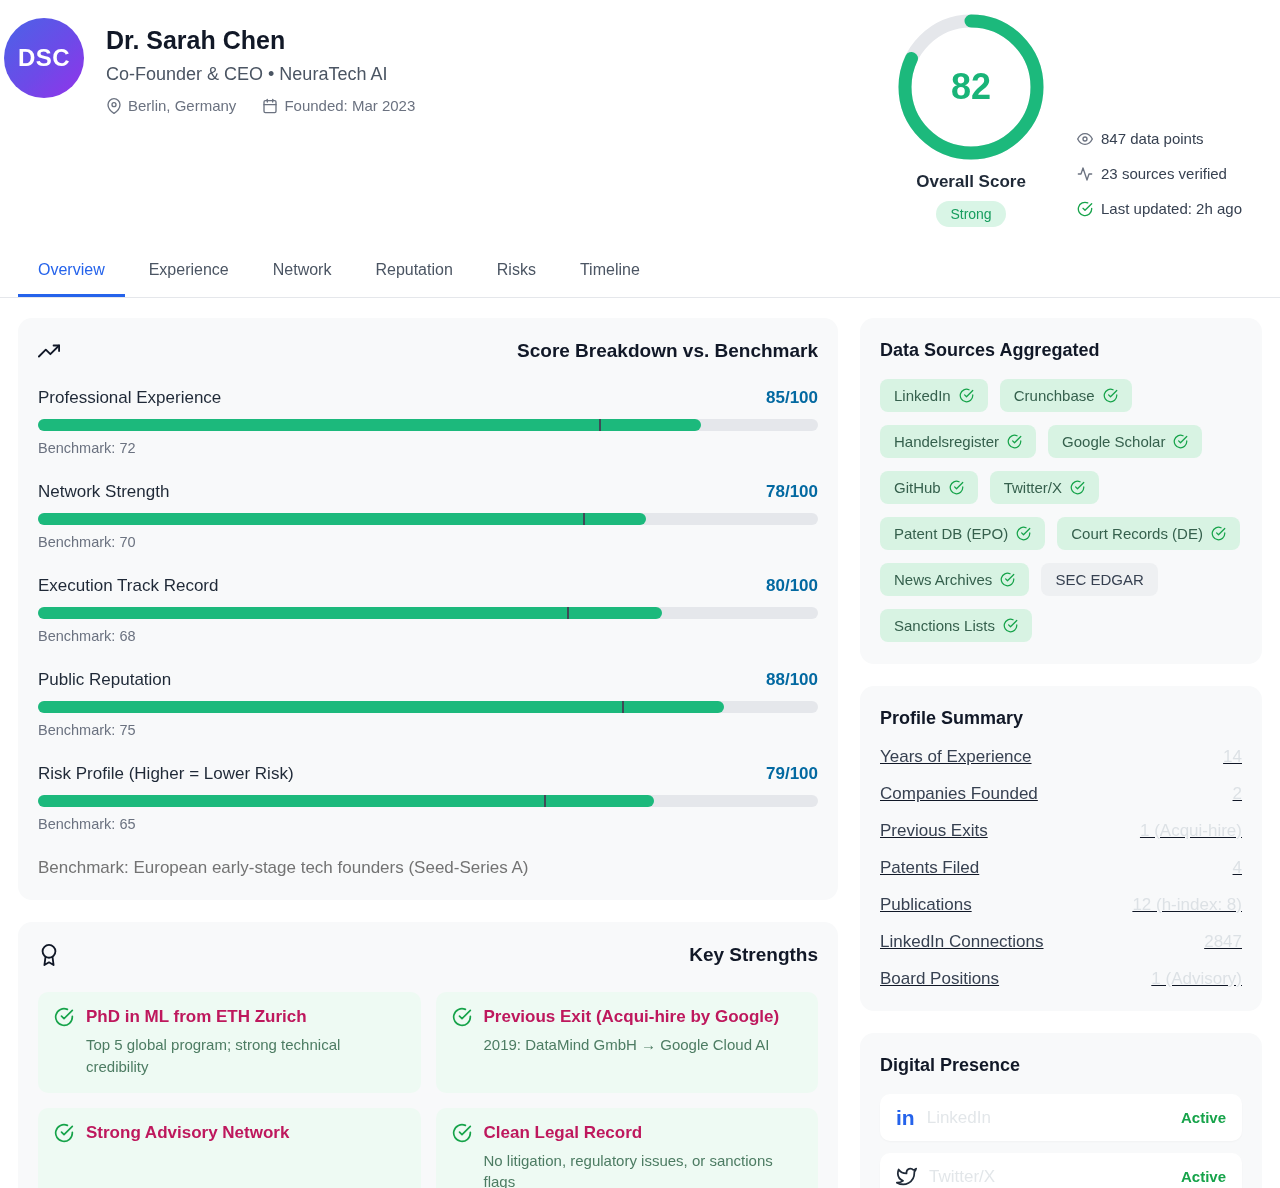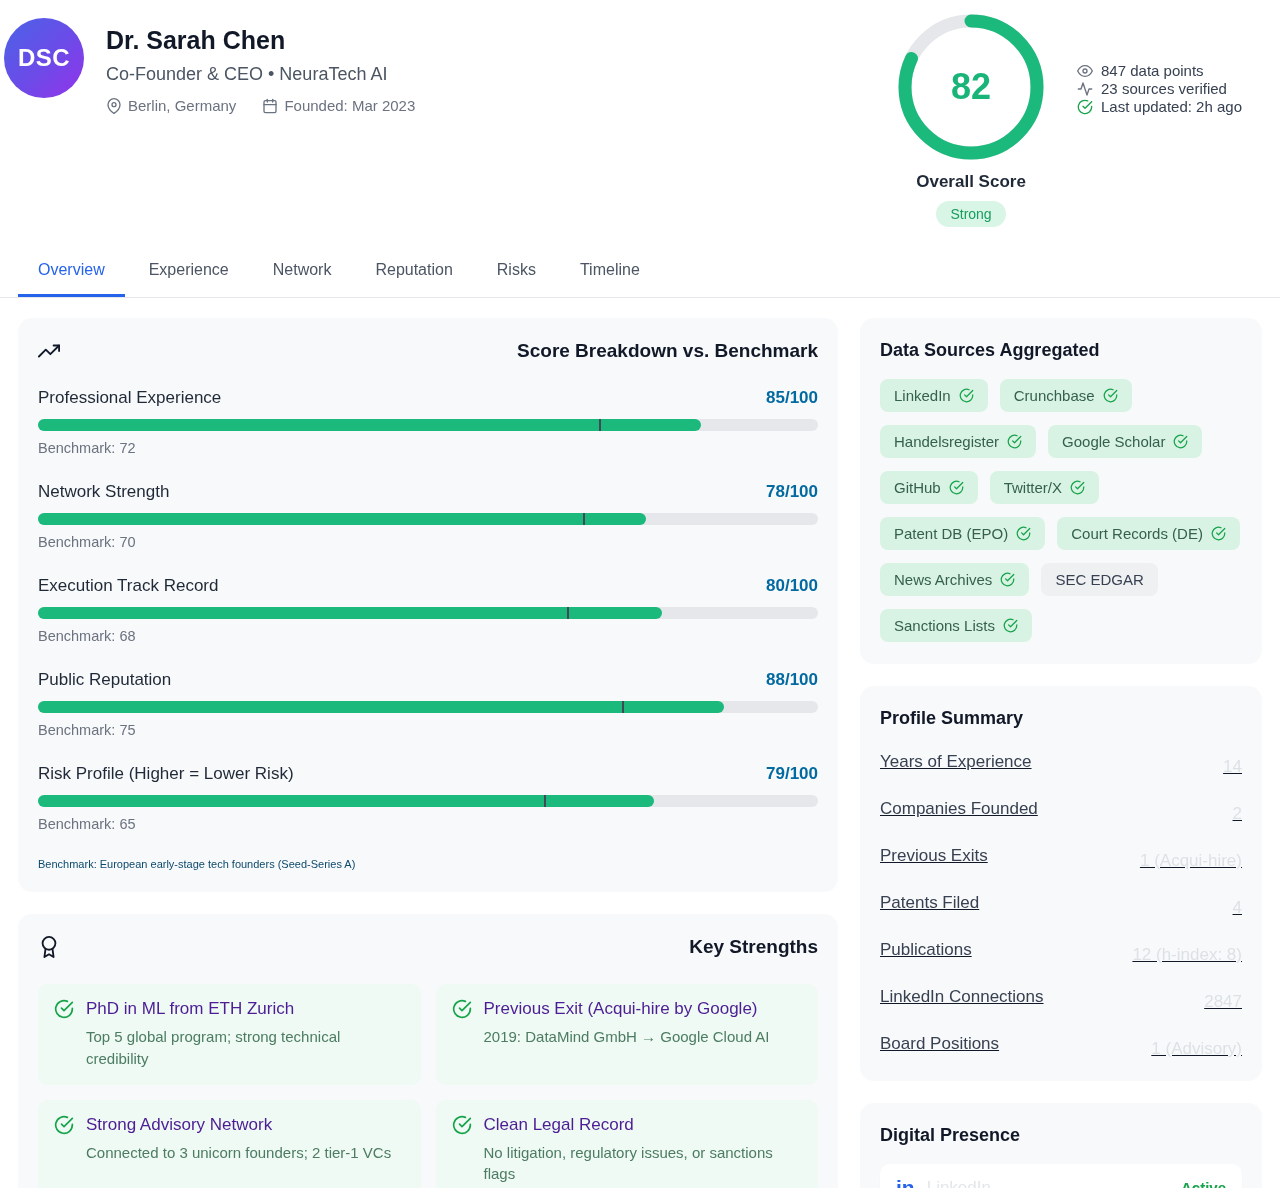--- a/index.html
+++ b/index.html
@@ -19,21 +19,21 @@
   .meta-item { display:flex; align-items:center; gap:6px; }
   .icon svg { display:block; }
 
   .ring-block { width:160px; text-align:center; margin-top:-6px; }
   .ring-wrap { position:relative; width:150px; height:150px; margin:0 auto; }
   .ring-num { position:absolute; inset:0; display:flex; align-items:center; justify-content:center;
     font-size:36px; font-weight:bold; color:#19b478; }
   .ring-label { font-size:17px; font-weight:bold; color:#1f2937; margin-top:10px; }
   .badge { display:inline-block; margin-top:9px; background:#d9f5e6; color:#179d5e;
     font-size:14px; padding:5px 14px; border-radius:999px; }
-  .stats { margin:44px 20px 0 26px; display:flex; flex-direction:column; gap:1px;
+  .stats { margin:112px 20px 0 26px; display:flex; flex-direction:column; gap:18px;
     font-size:15px; color:#374151; }
   .stat { display:flex; align-items:center; gap:8px; white-space:nowrap; }
 
   
   .tabbar { display:flex; margin-top:22px; padding:0 18px; border-bottom:1px solid #e5e7eb; }
   .tab { font-size:16px; color:#4b5563; padding:12px 20px 15px 20px; margin-right:4px;
     border-bottom:3px solid transparent; cursor:pointer; }
   .tab.active { color:#2563eb; border-bottom-color:#2563eb; }
 
   
@@ -47,40 +47,40 @@
 
   
   .metric { margin-bottom:26px; }
   .metric-head { display:flex; justify-content:space-between; align-items:baseline; margin-bottom:11px; }
   .metric-label { font-size:17px; color:#1f2937; }
   .metric-value { font-size:17px; font-weight:bold; color:#0369a1; }
   .bar { position:relative; height:12px; border-radius:6px; background:#e5e7eb; }
   .bar-fill { position:absolute; left:0; top:0; height:12px; border-radius:6px; background:#1cb97c; }
   .bar-tick { position:absolute; top:0; width:2px; height:12px; background:#3f4a56; }
   .benchmark { font-size:14.5px; color:#6b7280; margin-top:9px; }
-  .footnote { font-size:11px; color:#0c4a6e; margin-top:4px; }
+  .footnote { font-size:17px; color:#737373; margin-top:4px; }
 
   
   .strength-grid { display:grid; grid-template-columns:1fr 1fr; gap:15px; }
   .strength { background:#eefaf3; border-radius:10px; padding:15px 16px; }
   .strength-head { display:flex; align-items:center; gap:12px; }
-  .strength-title { font-size:17px; font-weight:normal; color:#4c1d95; }
+  .strength-title { font-size:17px; font-weight:bold; color:#be185d; }
   .strength-desc { font-size:15px; color:#4d7c63; margin:7px 0 0 32px; line-height:1.45; }
 
   
   .chips { display:flex; flex-wrap:wrap; gap:13px 12px; }
   .chip { display:flex; align-items:center; gap:8px; background:#d8f3e3; color:#35604d;
     font-size:15px; padding:8px 14px; border-radius:8px; }
   .chip.unverified { background:#eef0f2; color:#374151; }
 
   
   .summary-row { display:flex; justify-content:space-between; align-items:center; margin-top:17px;
     font-size:17px;text-decoration:underline; }
   .summary-label { color:#374151; }
-  .summary-value { color:rgba(125,140,155,0.22);margin-top:10px; }
+  .summary-value { color:rgba(125,140,155,0.22); }
 
   
   .presence-row { display:flex; align-items:center; gap:12px; background:#ffffff; border-radius:10px;
     padding:13px 16px; margin-top:12px; box-shadow:0 1px 2px rgba(0,0,0,0.03); cursor:pointer; }
   .presence-name { flex:1; font-size:17px; color:rgba(125,140,155,0.22); }
   .presence-status { font-size:15px; font-weight:bold; }
   .in-glyph { color:#2563eb; font-weight:800; font-size:21px; line-height:1;
     font-family:"Liberation Sans", sans-serif; }
 </style>
 </head>
@@ -280,21 +280,20 @@
           <div class="strength">
             <div class="strength-head">
               <span class="icon">
                 <svg width="20" height="20" viewBox="0 0 24 24" fill="none" stroke="#16a34a" stroke-width="2" stroke-linecap="round" stroke-linejoin="round">
                   <path d="M22 11.08V12a10 10 0 1 1-5.93-9.14"></path>
                   <polyline points="22 4 12 14.01 9 11.01"></polyline>
                 </svg>
               </span>
               <span class="strength-title">Strong Advisory Network</span>
             </div>
-            <div class="strength-desc">Connected to 3 unicorn founders; 2 tier-1 VCs</div>
           </div>
           <div class="strength">
             <div class="strength-head">
               <span class="icon">
                 <svg width="20" height="20" viewBox="0 0 24 24" fill="none" stroke="#16a34a" stroke-width="2" stroke-linecap="round" stroke-linejoin="round">
                   <path d="M22 11.08V12a10 10 0 1 1-5.93-9.14"></path>
                   <polyline points="22 4 12 14.01 9 11.01"></polyline>
                 </svg>
               </span>
               <span class="strength-title">Clean Legal Record</span>

